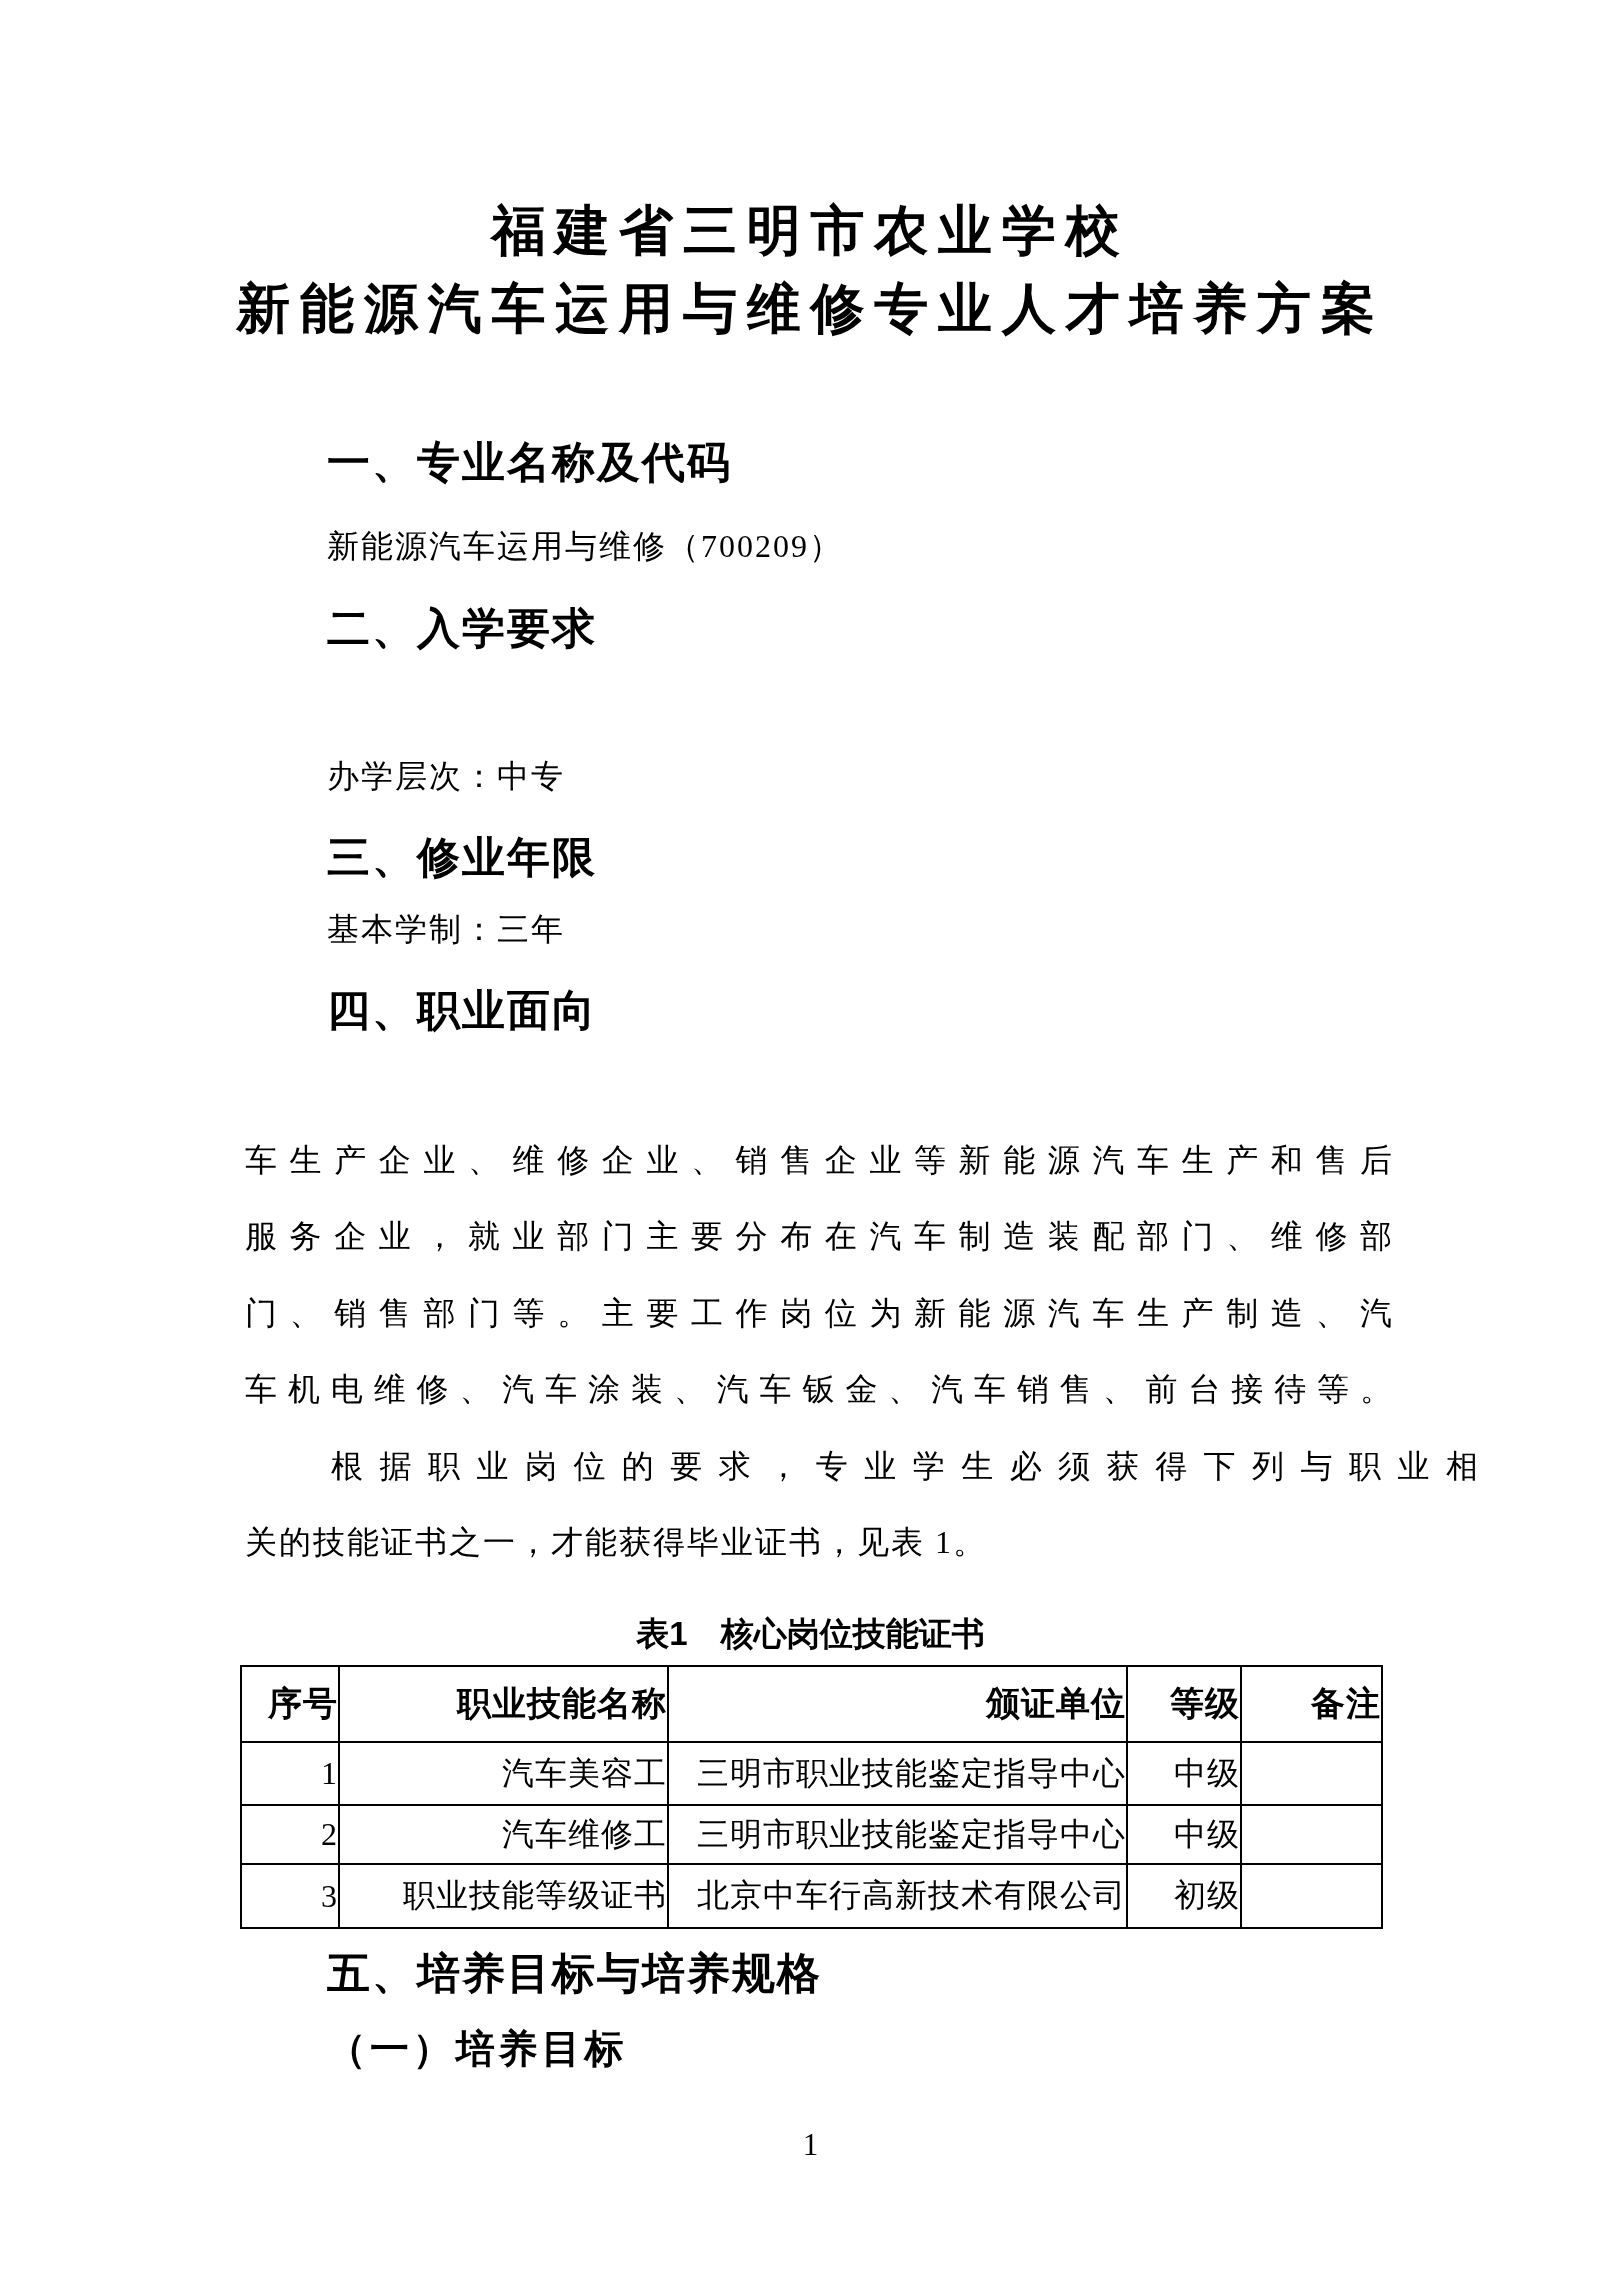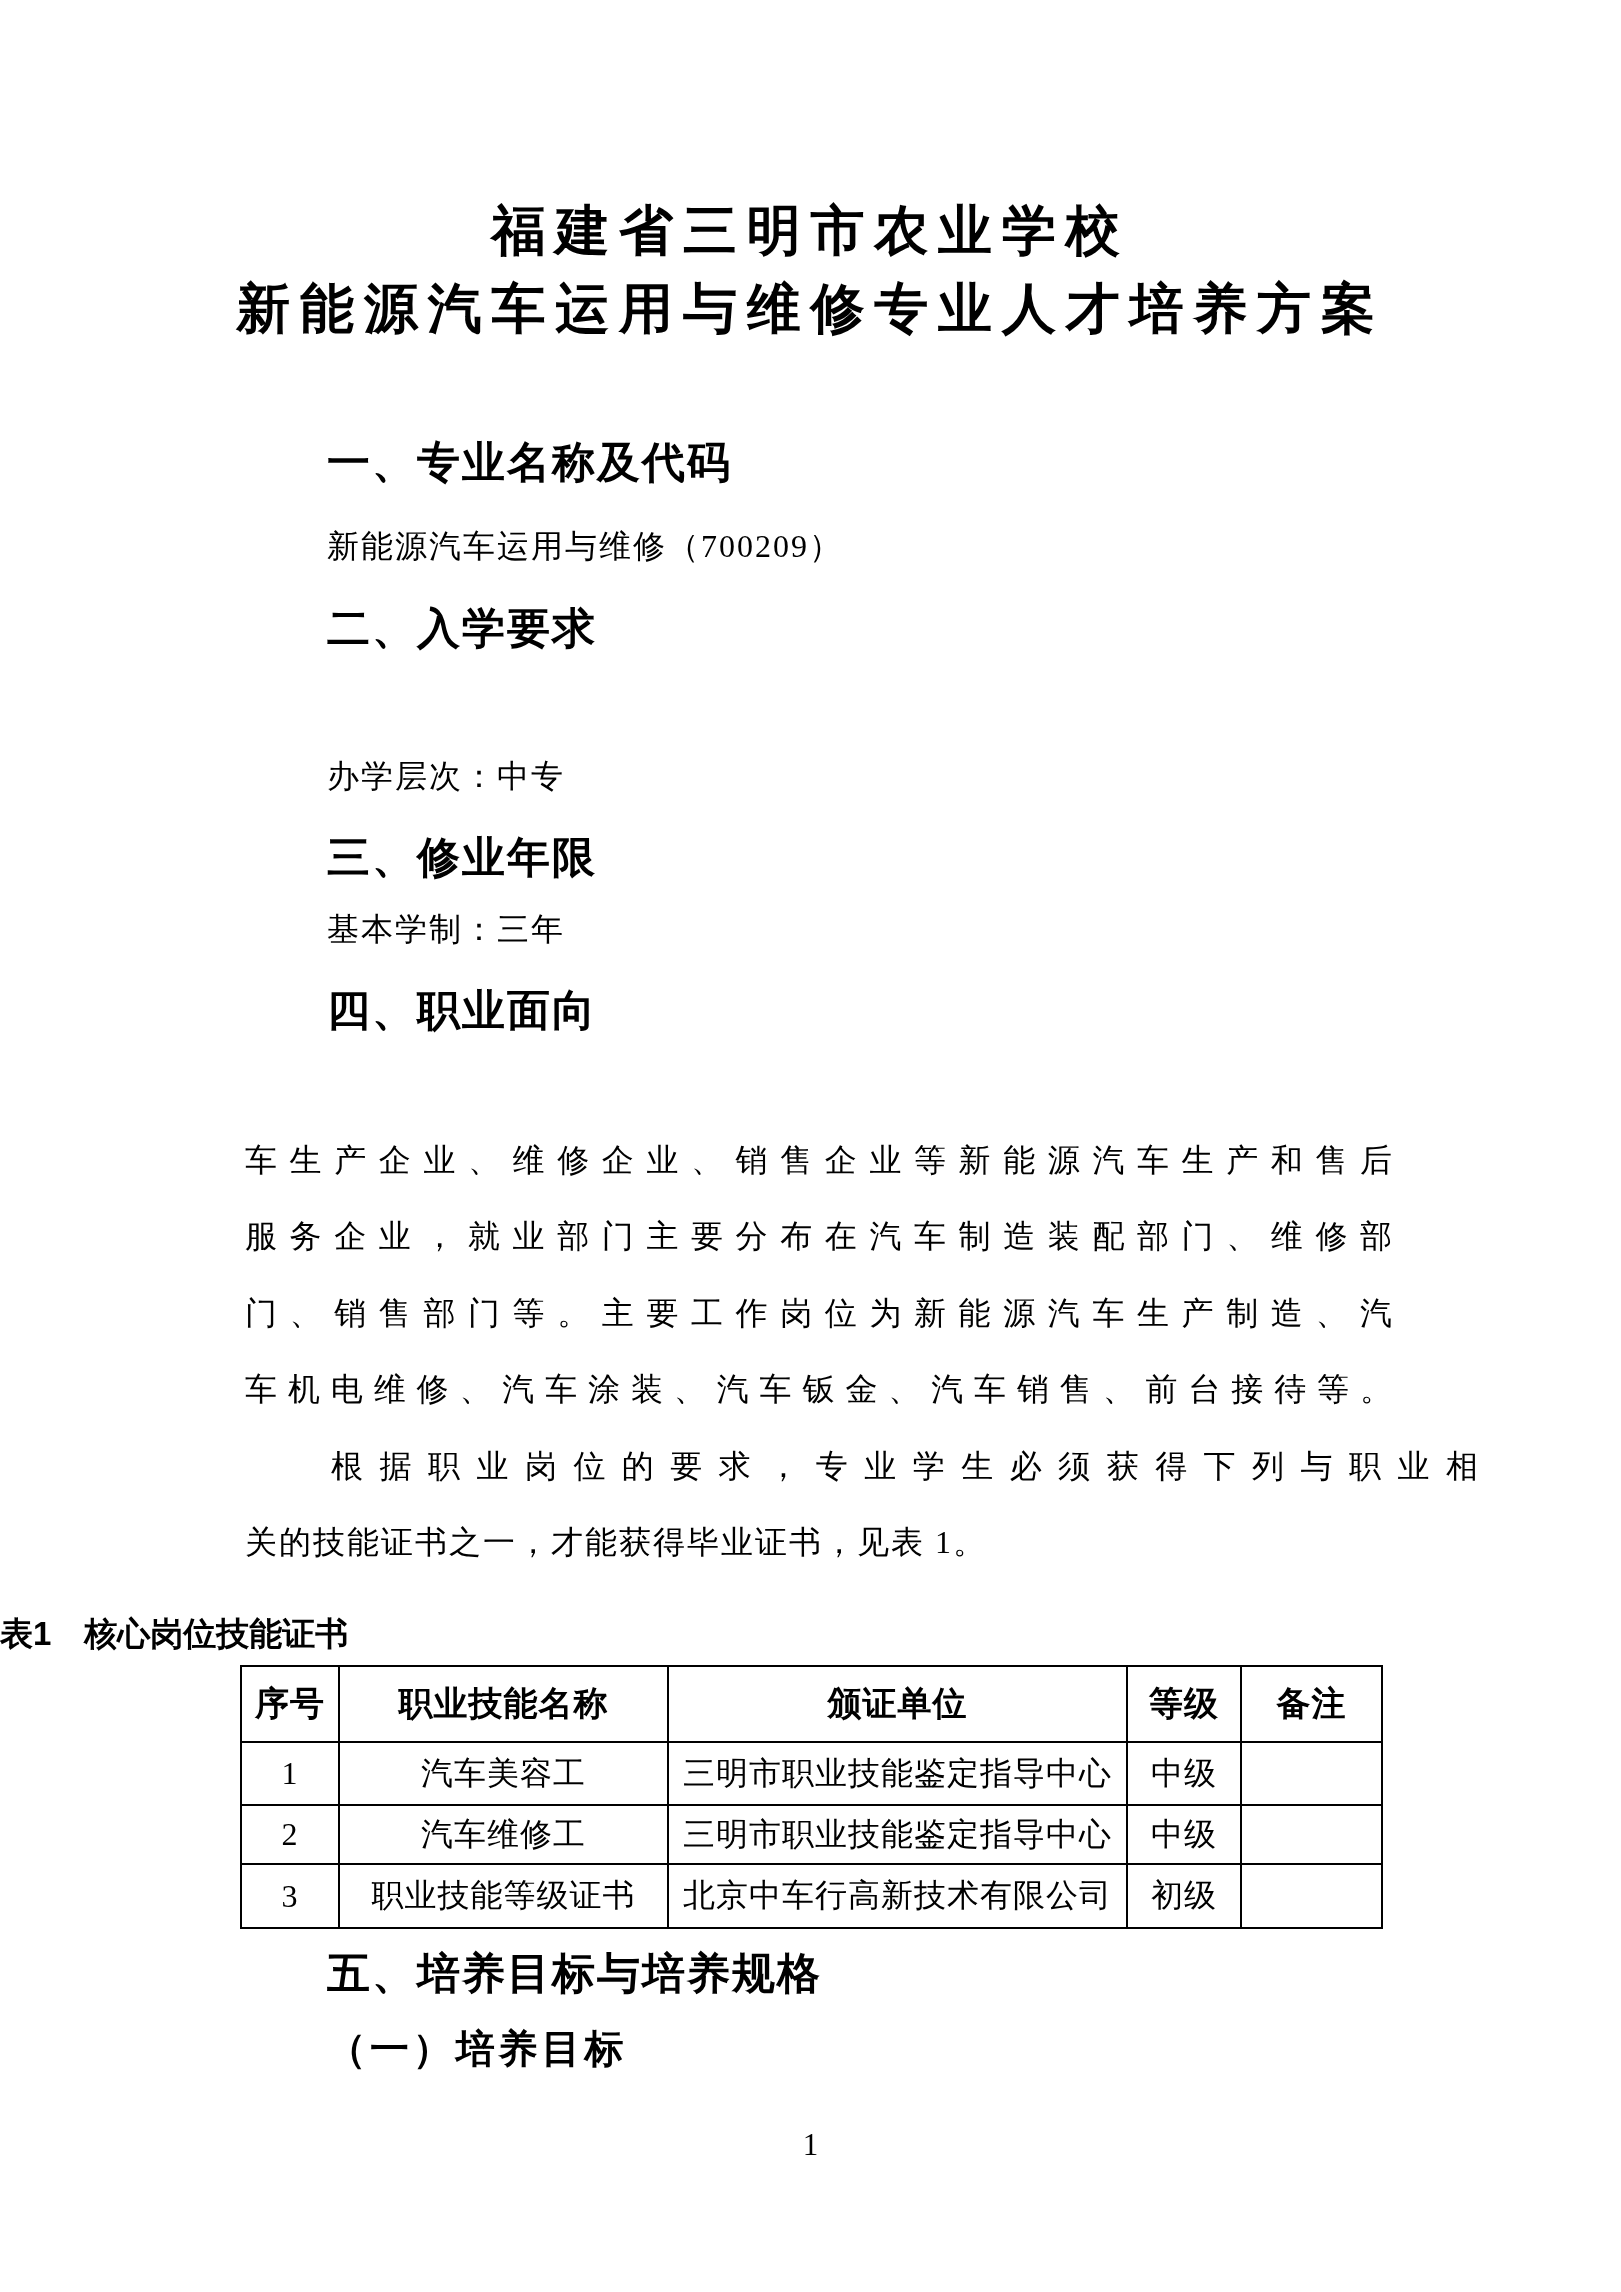--- a/index.html
+++ b/index.html
@@ -64,38 +64,38 @@
     font-size: 39px;
     font-weight: 700;
     letter-spacing: 3.9px;
     line-height: 1;
     white-space: nowrap;
   }
   .table-caption {
     position: absolute;
     left: 0;
     width: 100%;
-    text-align: left;
+    text-align: center;
     font-family: "Liberation Sans", "DejaVu Sans", sans-serif;
     font-weight: 700;
     font-size: 33px;
     line-height: 1;
   }
   table.cert-table {
     position: absolute;
     left: 240px;
     top: 1665px;
     border-collapse: collapse;
     table-layout: fixed;
     width: 1141px;
   }
   table.cert-table th,
   table.cert-table td {
     border: 2px solid #000000;
-    text-align: center;
+    text-align: right;
     vertical-align: middle;
     padding: 0;
     overflow: hidden;
   }
   table.cert-table th {
     font-family: "Liberation Sans", "DejaVu Sans", sans-serif;
     font-weight: 700;
     font-size: 34px;
     letter-spacing: 1px;
   }

